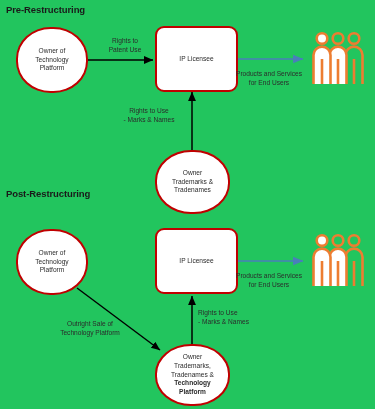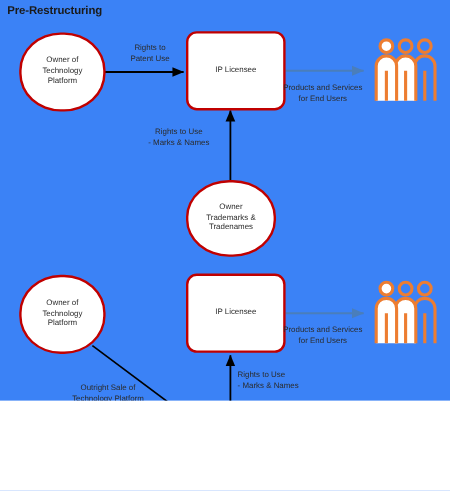--- a/index.html
+++ b/index.html
@@ -6,22 +6,22 @@
     margin: 0;
     padding: 0;
     background: #ffffff;
   }
   body {
     font-family: "Liberation Sans", sans-serif;
   }
   #canvas {
     position: relative;
     width: 375px;
-    height: 334px;
-    background: #3b82f6;
+    height: 409px;
+    background: #22c55e;
     overflow: hidden;
   }
   .section-title {
     position: absolute;
     font-size: 9.5px;
     font-weight: bold;
     color: #1a1a1a;
     letter-spacing: -0.1px;
     white-space: nowrap;
   }
@@ -69,20 +69,21 @@
     position: absolute;
   }
 </style>
 </head>
 <body>
 
 <div id="canvas">
 
   <div class="section-title" id="title-pre">Pre-Restructuring</div>
 
+  <div class="section-title" id="title-post">Post-Restructuring</div>
 
   <svg class="wires" viewBox="0 0 375 409">
     <defs>
       <marker id="arrowBlack" markerWidth="7" markerHeight="7" refX="6.2" refY="3" orient="auto">
         <path d="M0,0.3 L6.4,3 L0,5.7 z" fill="#000000"></path>
       </marker>
       <marker id="arrowBlue" markerWidth="7" markerHeight="7" refX="6.2" refY="3" orient="auto">
         <path d="M0,0.3 L6.4,3 L0,5.7 z" fill="#4A7EBB"></path>
       </marker>
     </defs>

